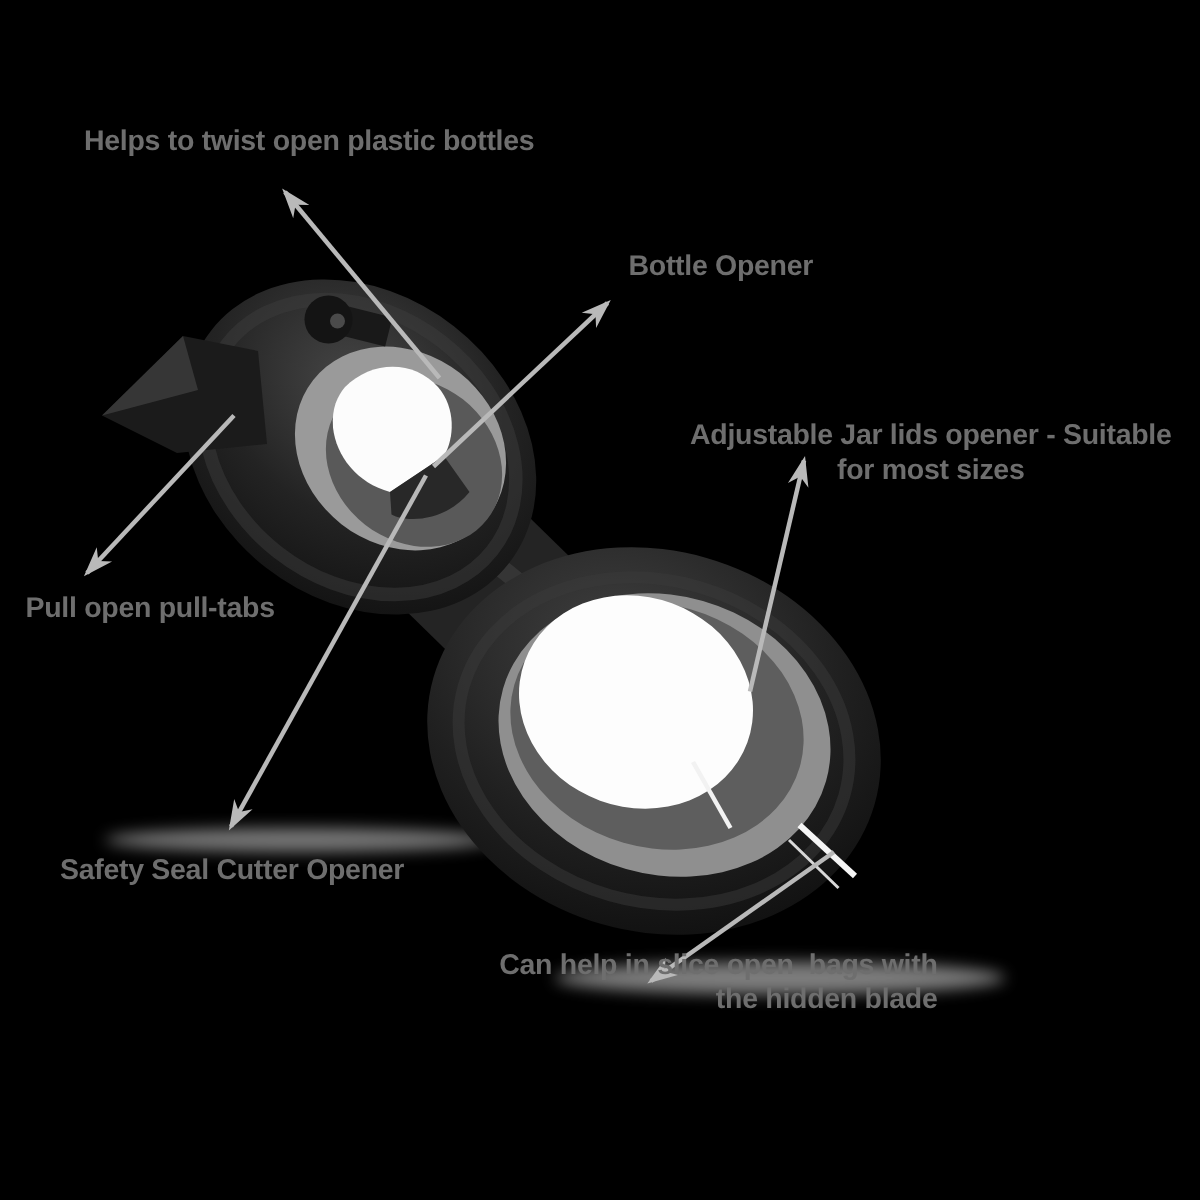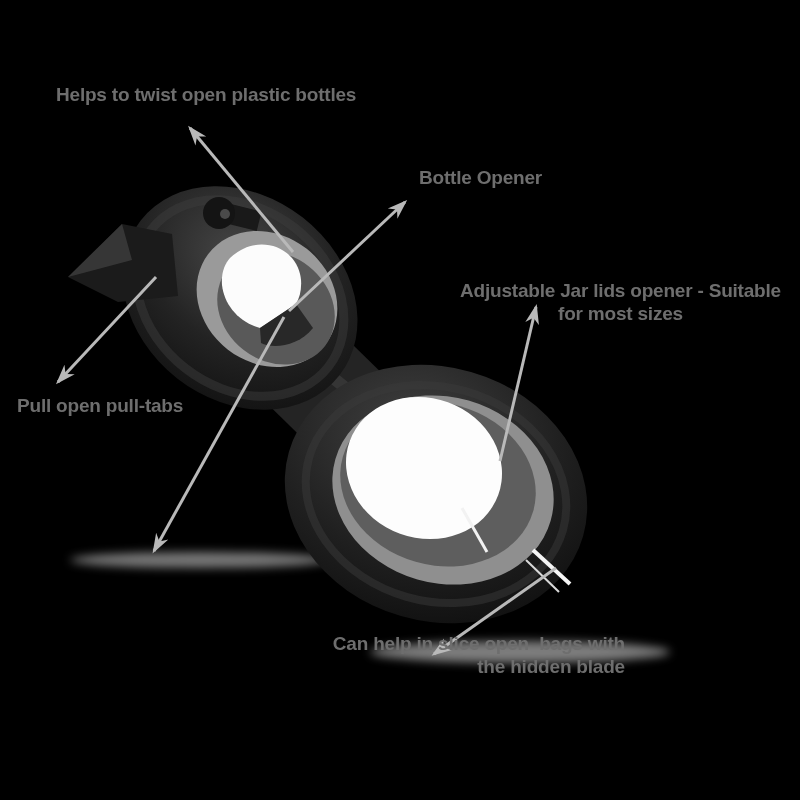--- a/index.html
+++ b/index.html
@@ -91,16 +91,17 @@
       <line x1="156" y1="277" x2="58" y2="382" stroke="#b9b9b9" stroke-width="3" marker-end="url(#ah)"></line>
       <line x1="284" y1="317" x2="154" y2="551" stroke="#b9b9b9" stroke-width="3" marker-end="url(#ah)"></line>
       <line x1="556" y1="568" x2="434" y2="654" stroke="#b9b9b9" stroke-width="3" marker-end="url(#ah)"></line>
     </svg>
 
   <div class="ann ann-twist-bottles" style="color: rgb(110, 110, 110);">Helps to twist open plastic bottles</div>
   <div class="ann ann-bottle-opener" style="color: rgb(110, 110, 110);">Bottle Opener</div>
   <div class="ann ann-jar-lids" style="color: rgb(110, 110, 110);">Adjustable Jar lids opener - Suitable
 for most sizes</div>
   <div class="ann ann-pull-tabs" style="color: rgb(110, 110, 110);">Pull open pull-tabs</div>
+  <div class="ann ann-seal-cutter" style="color: rgb(110, 110, 110);">Safety Seal Cutter Opener</div>
   <div class="ann ann-slice-bags" style="color: rgb(110, 110, 110);">Can help in slice open  bags with
 the hidden blade</div>
 
 </div>
 
 </body></html>

